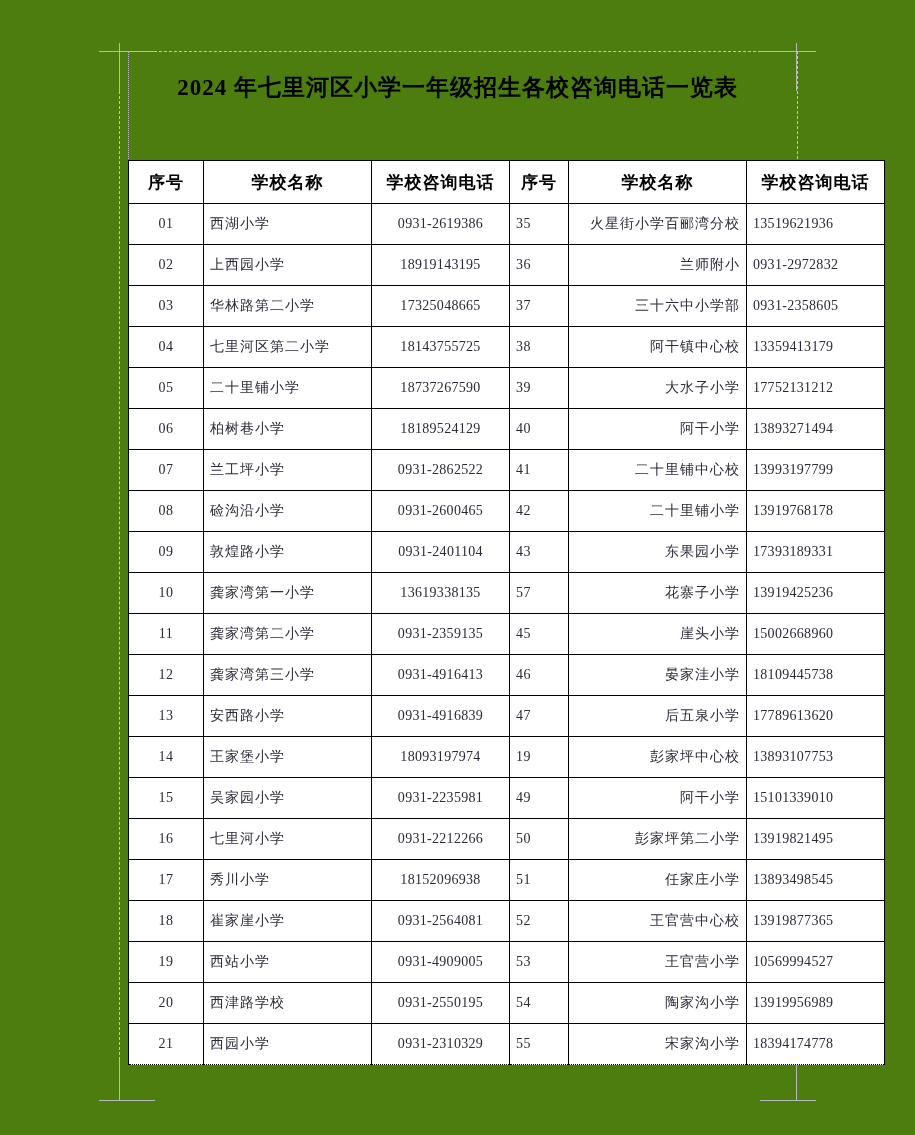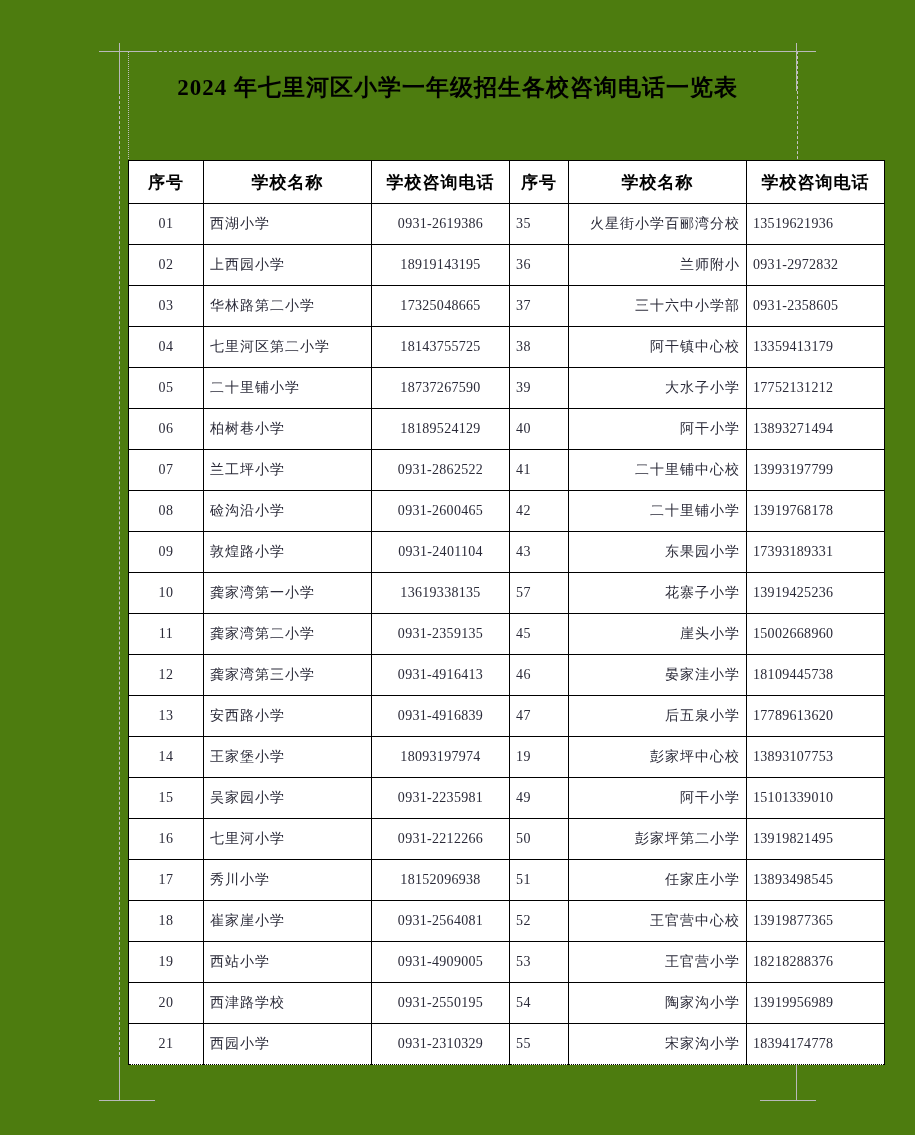--- a/index.html
+++ b/index.html
@@ -316,21 +316,21 @@
           <td class="col-idx2">52</td>
           <td class="col-name2">王官营中心校</td>
           <td class="col-phone2">13919877365</td>
         </tr>
         <tr>
           <td class="col-idx">19</td>
           <td class="col-name">西站小学</td>
           <td class="col-phone">0931-4909005</td>
           <td class="col-idx2">53</td>
           <td class="col-name2">王官营小学</td>
-          <td class="col-phone2">18218288376</td>
+          <td class="col-phone2">10569994527</td>
         </tr>
         <tr>
           <td class="col-idx">20</td>
           <td class="col-name">西津路学校</td>
           <td class="col-phone">0931-2550195</td>
           <td class="col-idx2">54</td>
           <td class="col-name2">陶家沟小学</td>
           <td class="col-phone2">13919956989</td>
         </tr>
         <tr>

